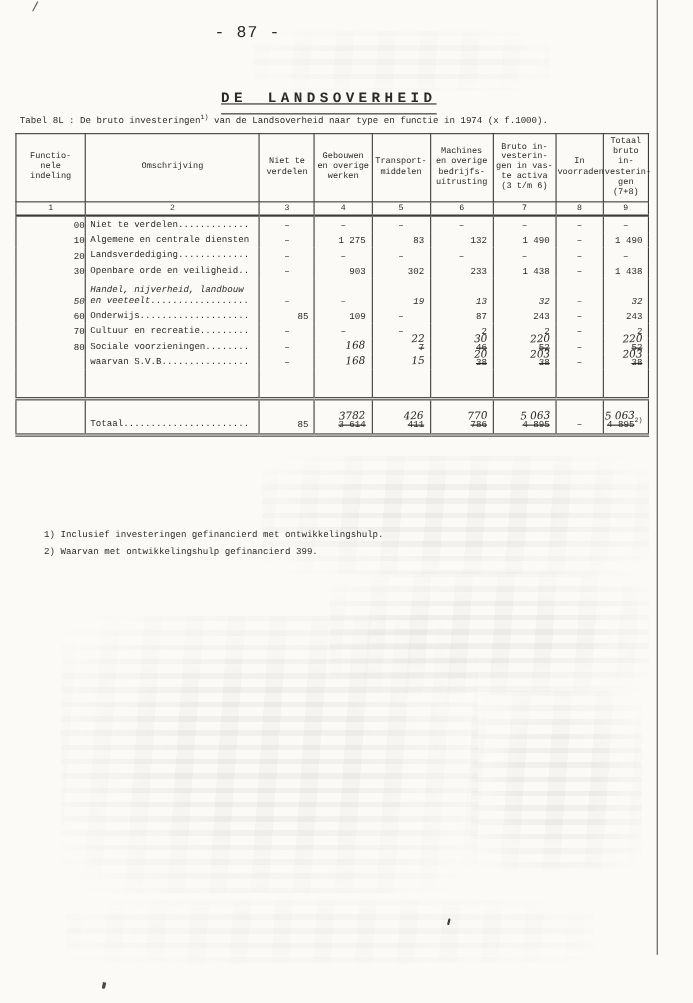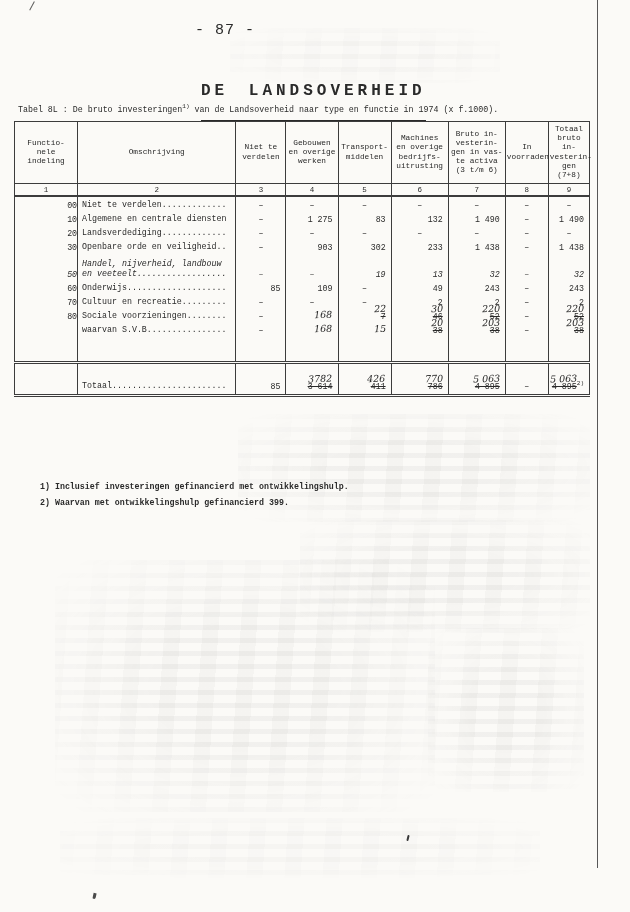--- a/index.html
+++ b/index.html
@@ -18,22 +18,22 @@
       repeating-linear-gradient(94deg, rgba(60,60,60,.05) 0 16px, transparent 16px 38px);
     filter:blur(.7px);
     -webkit-mask-image:radial-gradient(ellipse at center, #000 35%, transparent 95%);
             mask-image:radial-gradient(ellipse at center, #000 35%, transparent 95%);
   }
   .bleed.faint{opacity:.3;}
   
   .page-number{position:absolute;z-index:1;top:22px;left:195px;font-size:15px;letter-spacing:1px;}
   .doc-title{
     position:absolute;z-index:1;top:82px;left:201px;
-    font-size:16px;font-weight:bold;letter-spacing:4px;word-spacing:7px;
-    padding-bottom:20px;border-bottom:1.4px solid #2a2a2a;white-space:nowrap;
+    font-size:13px;font-weight:bold;letter-spacing:4px;word-spacing:7px;
+    padding-bottom:6px;border-bottom:1.4px solid #2a2a2a;white-space:nowrap;text-decoration:underline;
   }
   .subtitle{position:absolute;z-index:1;top:103px;left:18px;font-size:8.3px;white-space:nowrap;}
   .subtitle sup{font-size:6px;}
   
   table.data-table{
     position:absolute;z-index:1;top:121px;left:14px;
     border-collapse:collapse;table-layout:fixed;width:576px;
     font-size:8.3px;color:#2a2a2a;
   }
   .data-table th,.data-table td{
@@ -65,21 +65,21 @@
   .hand,.hand-inline{
     font-family:"DejaVu Serif",serif;font-style:italic;
     font-size:9.5px;color:#1f1f1f;
   }
   .hand-inline{display:inline-block;transform:rotate(-2deg);position:relative;top:-1px;}
   .corr{position:relative;display:inline-block;}
   .corr .hand{position:absolute;right:0;bottom:7px;white-space:nowrap;display:inline-block;transform:rotate(-2deg);}
   .corr .struck{text-decoration:line-through;}
   sup.fn-mark{font-size:6px;}
   
-  .footnotes{position:absolute;z-index:1;top:479px;left:40px;font-size:8.3px;line-height:16px;white-space:nowrap;font-weight:bold;}
+  .footnotes{position:absolute;z-index:1;top:479px;left:40px;font-size:8.3px;line-height:16px;white-space:nowrap;}
   
   .fold-line{position:absolute;z-index:2;left:597px;top:0;width:1.4px;height:868px;background:#2e2e2e;opacity:.8;}
   .mark-topleft{position:absolute;z-index:2;left:31px;top:3px;width:9px;height:10px;
     border-left:1.5px solid rgba(40,40,40,.75);transform:rotate(28deg);}
   .mark-apostrophe{position:absolute;z-index:2;left:407px;top:835px;width:2px;height:6px;background:#3a3a3a;
     transform:rotate(14deg);border-radius:1px;}
   .mark-comma{position:absolute;z-index:2;left:93px;top:893px;width:3px;height:6px;background:#4a4a4a;
     border-radius:0 0 3px 2px;transform:rotate(12deg);}
 </style>
 </head>
@@ -210,21 +210,21 @@
           <td class="num">32</td>
           <td class="num dash">–</td>
           <td class="num">32</td>
         </tr>
         <tr>
           <td class="code">60</td>
           <td class="label">Onderwijs....................</td>
           <td class="num">85</td>
           <td class="num">109</td>
           <td class="num dash">–</td>
-          <td class="num">49</td>
+          <td class="num">87</td>
           <td class="num">243</td>
           <td class="num dash">–</td>
           <td class="num">243</td>
         </tr>
         <tr>
           <td class="code">70</td>
           <td class="label">Cultuur en recreatie.........</td>
           <td class="num dash">–</td>
           <td class="num dash">–</td>
           <td class="num dash">–</td>

